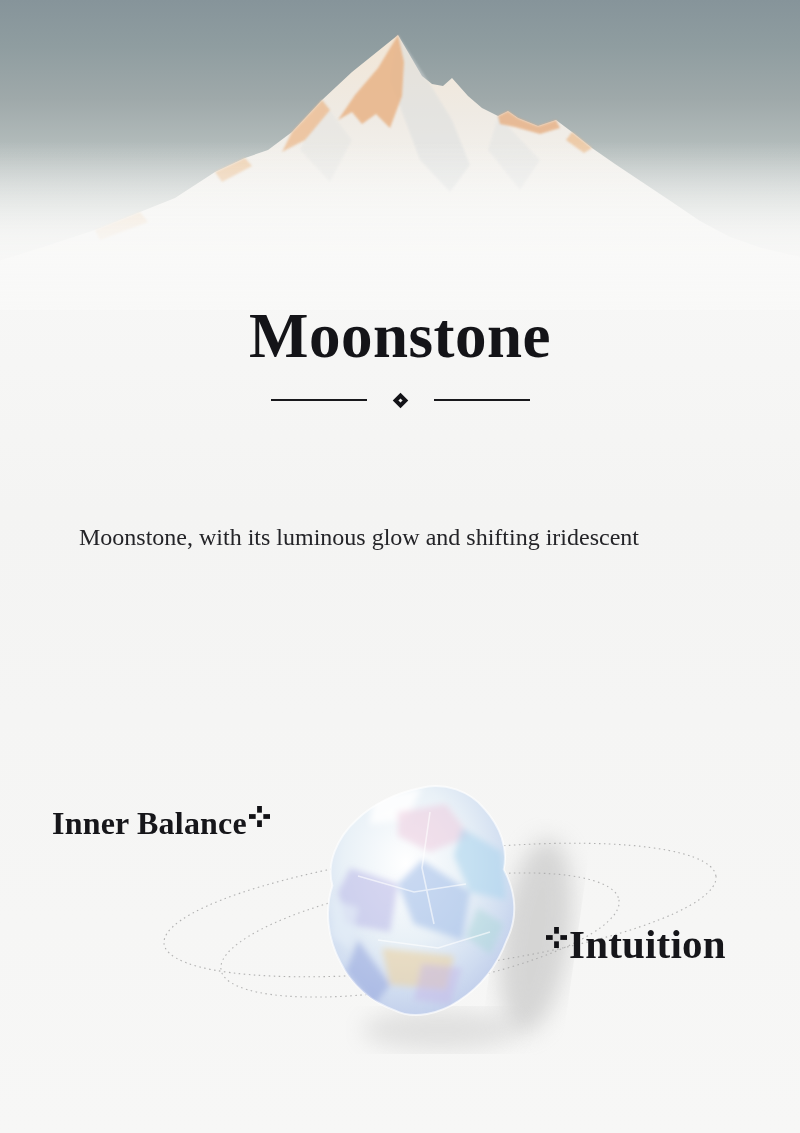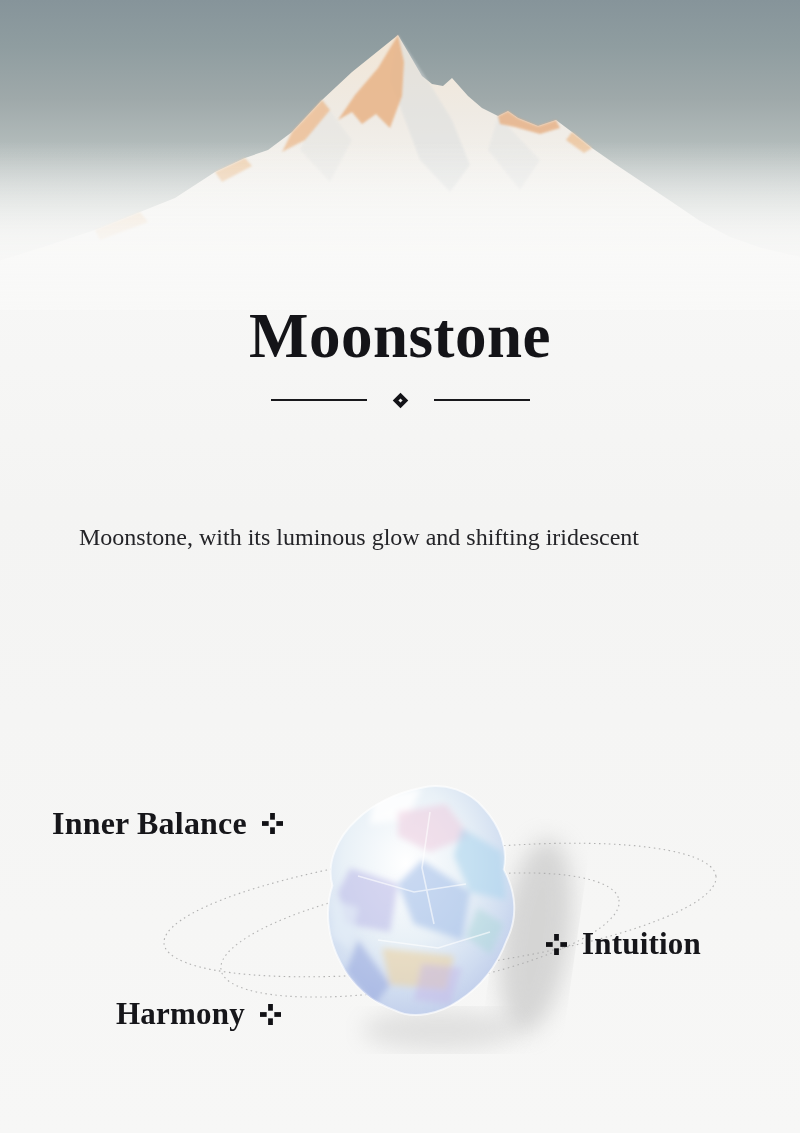--- a/index.html
+++ b/index.html
@@ -32,24 +32,24 @@
   
   .description{
     position:absolute;left:0;top:493px;width:718px;text-align:center;
     font-size:24px;line-height:40px;color:#242428;z-index:5;
   }
   .description .line{display:block;white-space:nowrap;}
   
   .feature{position:absolute;left:0;top:758px;width:800px;height:345px;}
   .feature svg{display:block;}
   .label{
-    position:absolute;display:flex;align-items:center;gap:15px;
+    position:absolute;display:flex;gap:2px;
     font-weight:700;color:#16161a;z-index:6;white-space:nowrap;
   }
-  .label .txt{font-size:31px;line-height:34px;letter-spacing:.2px;}
+  .label .txt{font-size:41px;line-height:34px;letter-spacing:.2px;}
   .plus-icon{width:21px;height:21px;flex:0 0 auto;}
   .label-inner-balance{left:52px;top:806px;}
   .label-inner-balance .txt{font-size:32px;}
   .label-intuition{left:546px;top:927px;}
   .label-harmony{left:116px;top:997px;}
 </style>
 </head>
 <body>
 
 <div class="page">
@@ -188,25 +188,14 @@
       <g fill="#111115">
         <rect x="8.5" y="0" width="5" height="7"></rect>
           <rect x="8.5" y="15" width="5" height="7"></rect>
         <rect x="0" y="8.5" width="7" height="5"></rect>
           <rect x="15" y="8.5" width="7" height="5"></rect>
       </g>
     </svg>
     <span class="txt">Intuition</span>
   </div>
 
-  <div class="label label-harmony">
-    <span class="txt">Harmony</span>
-    <svg class="plus-icon" viewBox="0 0 22 22">
-      <g fill="#111115">
-        <rect x="8.5" y="0" width="5" height="7"></rect>
-          <rect x="8.5" y="15" width="5" height="7"></rect>
-        <rect x="0" y="8.5" width="7" height="5"></rect>
-          <rect x="15" y="8.5" width="7" height="5"></rect>
-      </g>
-    </svg>
-  </div>
 
 </div>
 
 </body></html>

